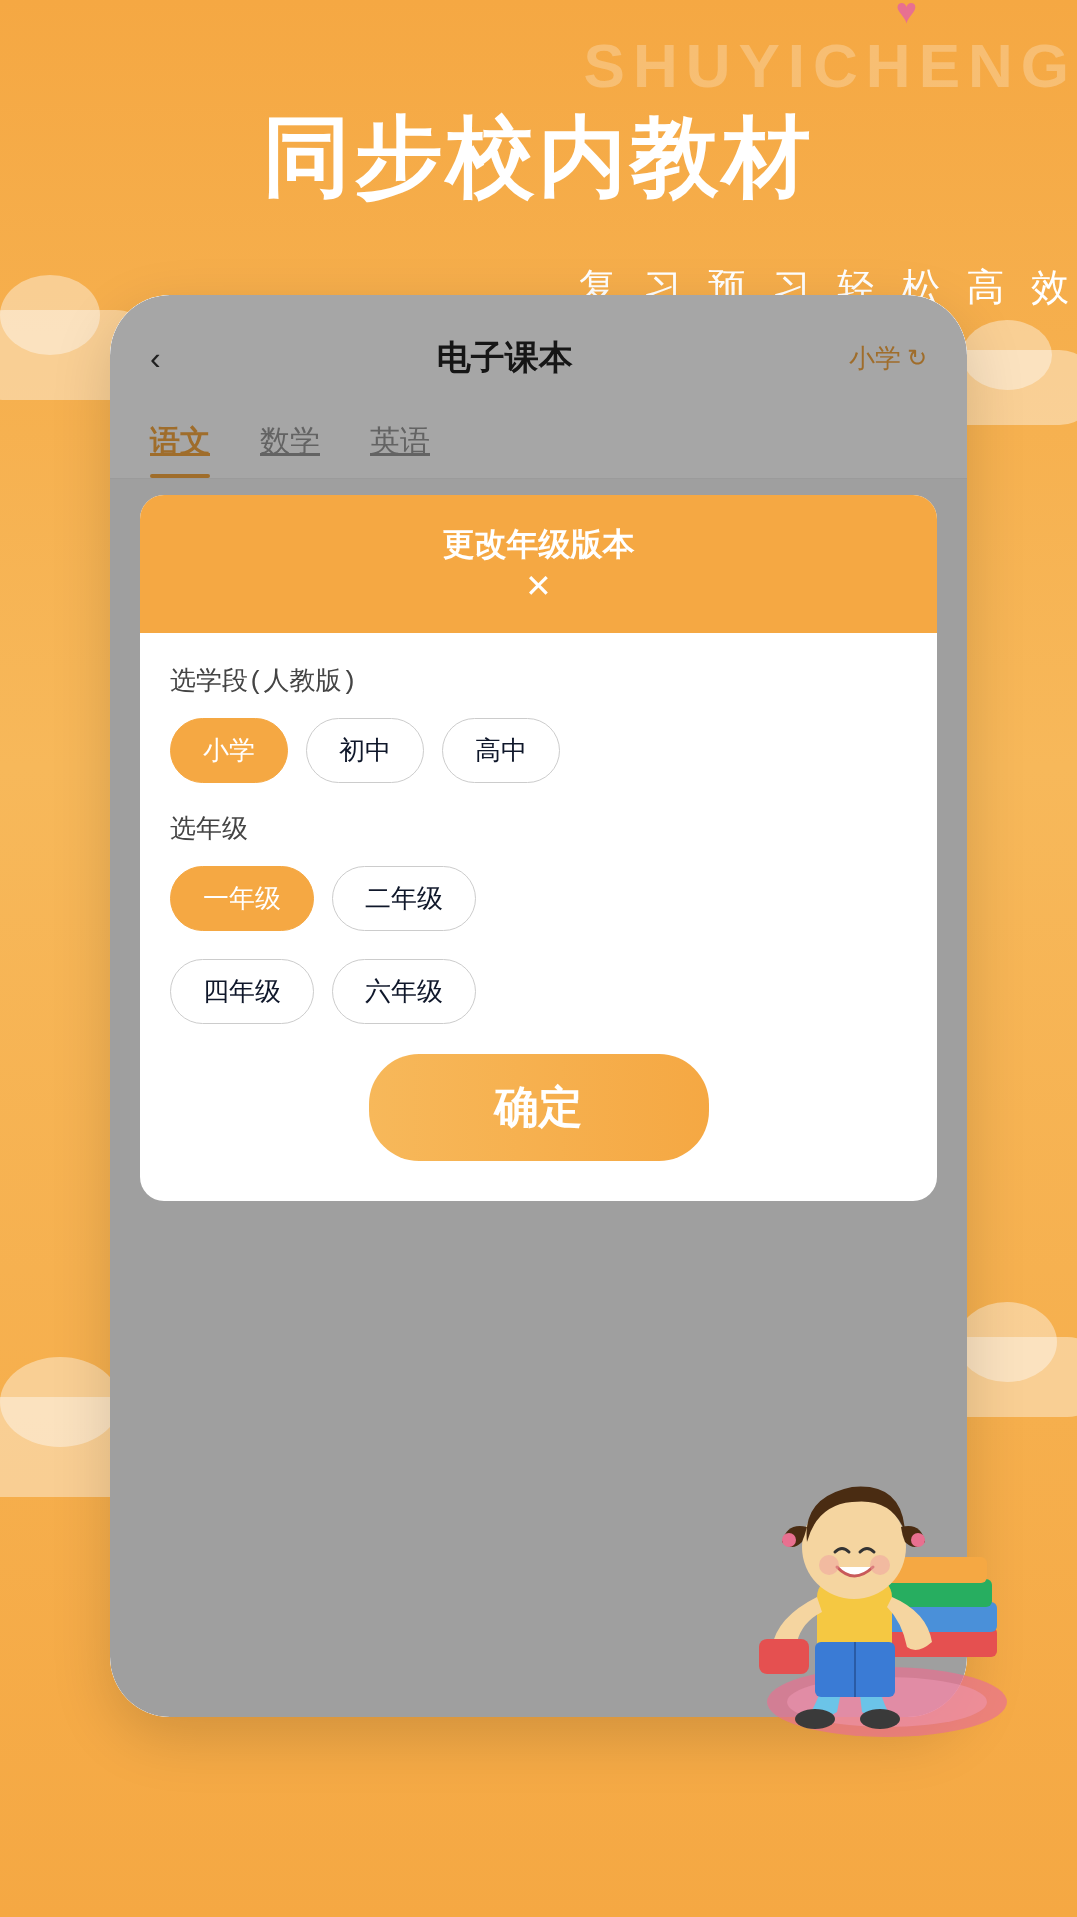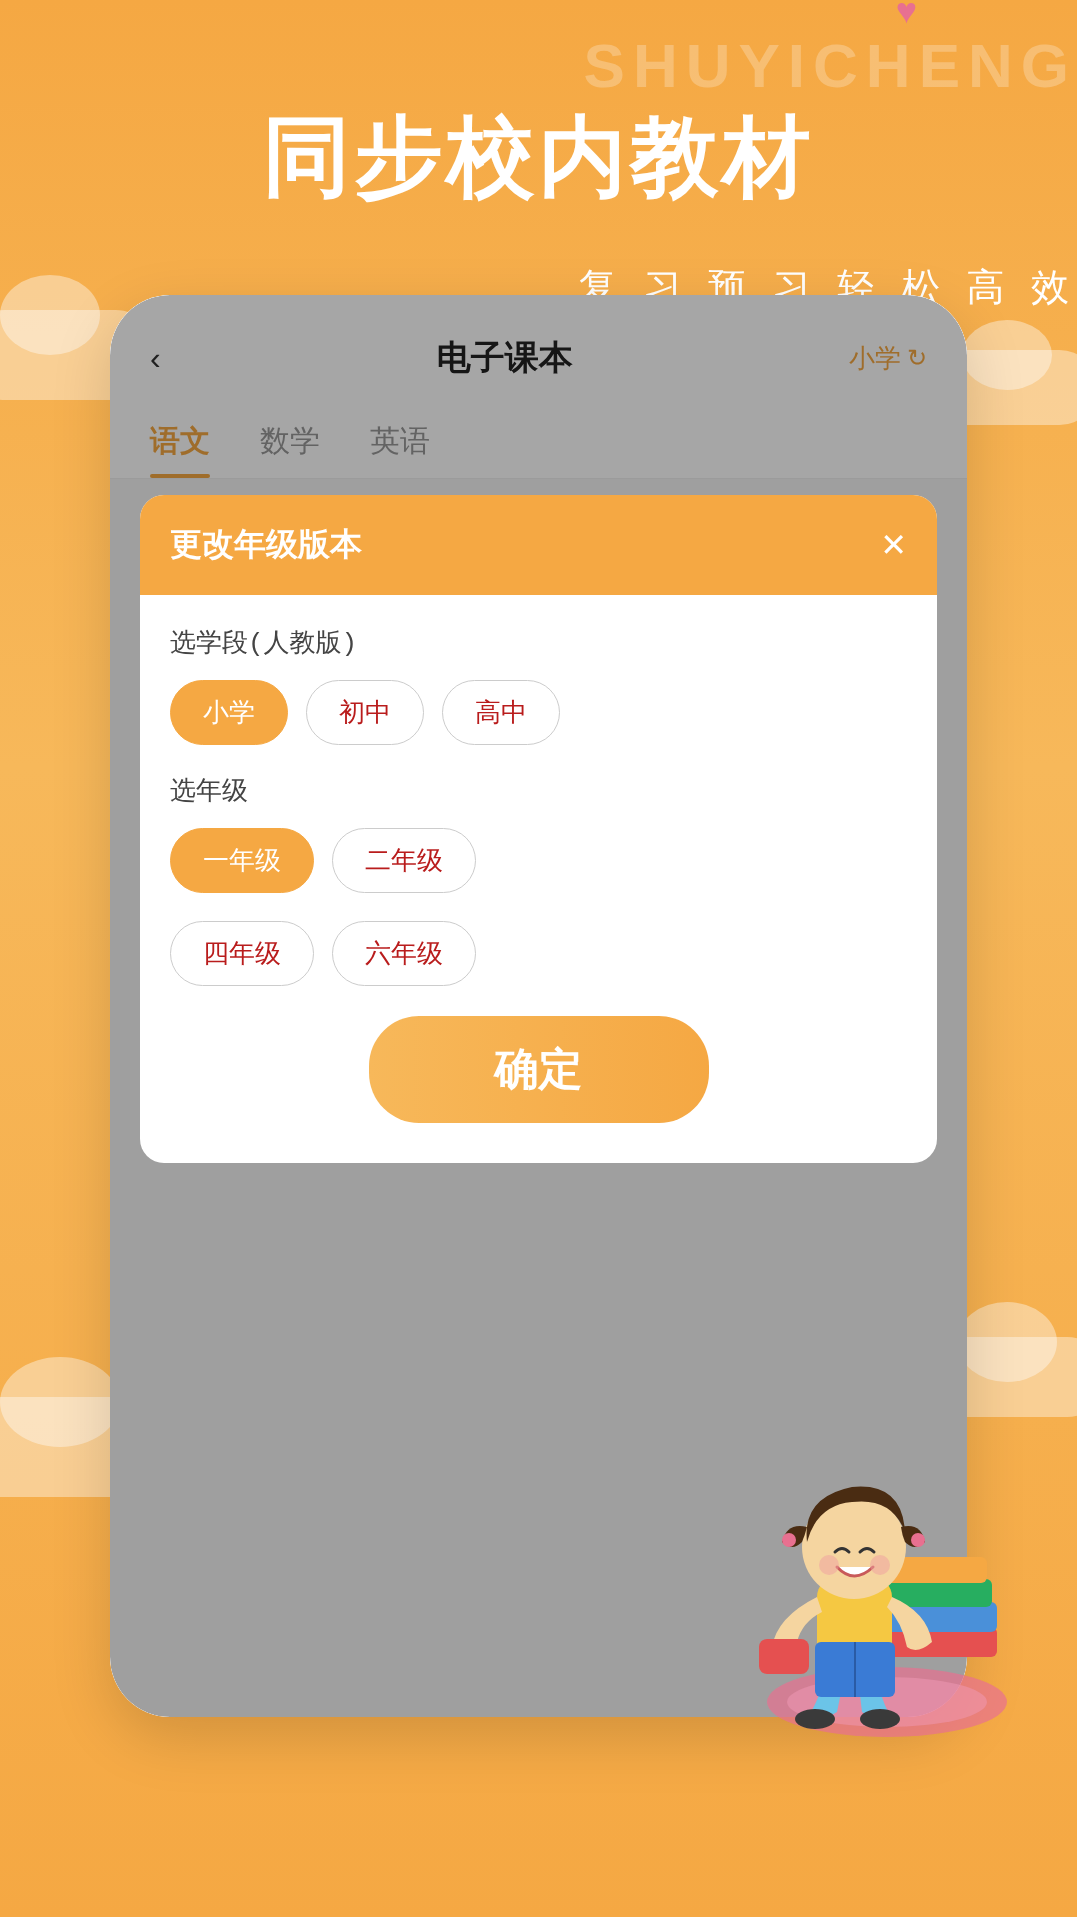--- a/index.html
+++ b/index.html
@@ -166,20 +166,21 @@
       padding: 20px 40px 0 40px;
       background: #fff;
       border-bottom: 1px solid #eee;
     }
     .tab {
       font-size: 30px;
       padding-bottom: 16px;
       color: #999;
       cursor: pointer;
       position: relative;
+      text-decoration: underline;
     }
     .tab.active {
       color: #F5A843;
       font-weight: 600;
     }
     .tab.active::after {
       content: '';
       position: absolute;
       bottom: 0; left: 0; right: 0;
       height: 4px;
@@ -233,20 +234,21 @@
       border-radius: 24px;
       z-index: 20;
       overflow: hidden;
     }
     .modal-header {
       background: #F5A843;
       padding: 28px 30px;
       display: flex;
       align-items: center;
       justify-content: space-between;
+      flex-direction: column;
     }
     .modal-header-title {
       font-size: 32px;
       font-weight: 700;
       color: #fff;
     }
     .modal-close {
       font-size: 32px;
       color: #fff;
       cursor: pointer;
@@ -264,21 +266,21 @@
       display: flex;
       gap: 18px;
       margin-bottom: 28px;
       flex-wrap: wrap;
     }
     .option-btn {
       padding: 14px 32px;
       border-radius: 50px;
       border: 1.5px solid #ccc;
       font-size: 26px;
-      color: #b91c1c;
+      color: #0f172a;
       cursor: pointer;
       background: #fff;
     }
     .option-btn.active {
       background: #F5A843;
       border-color: #F5A843;
       color: #fff;
     }
     .confirm-btn {
       display: block;

